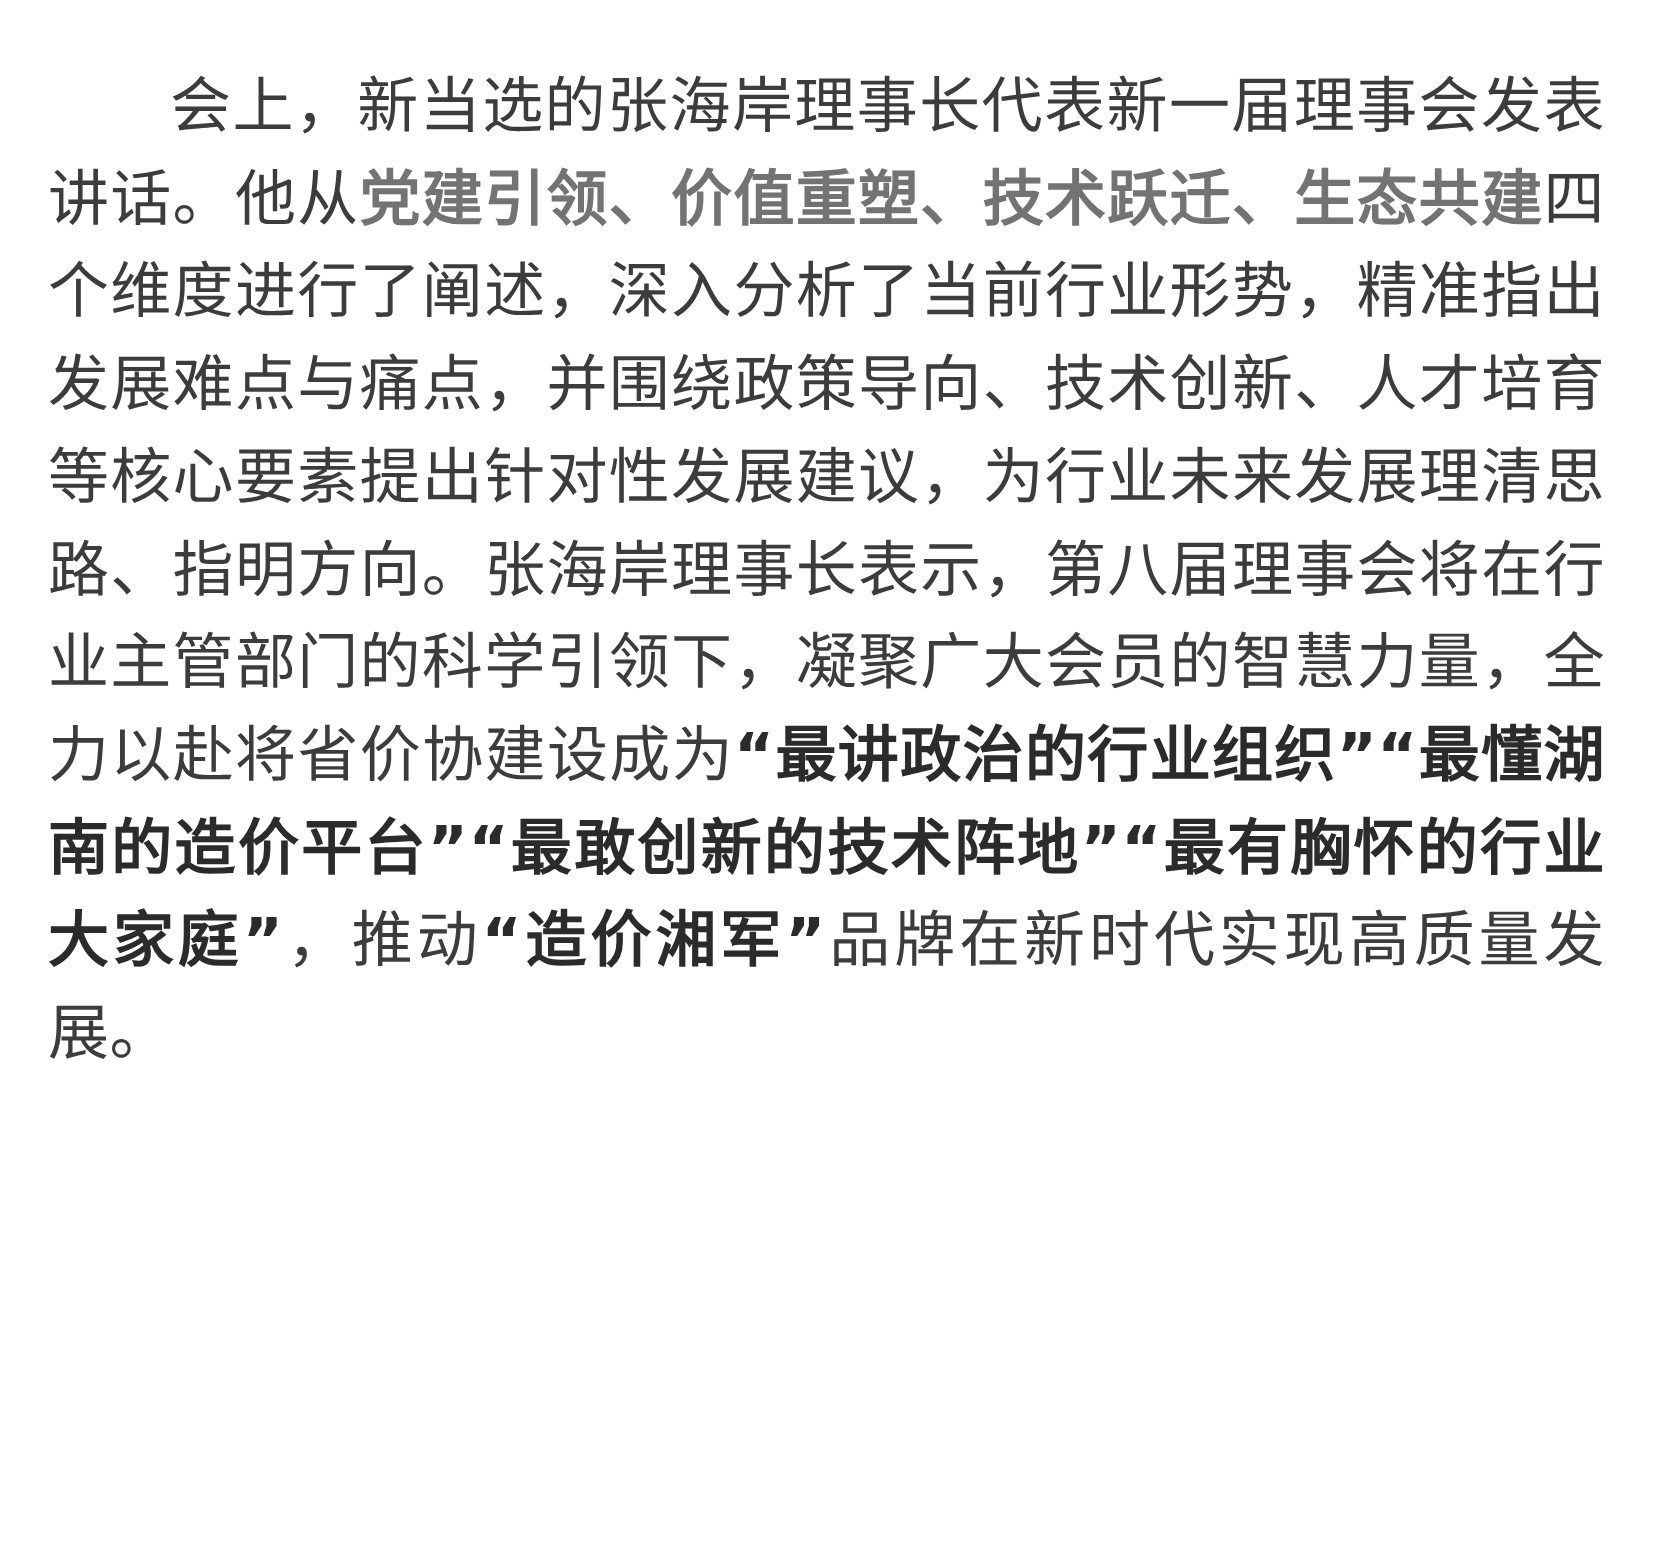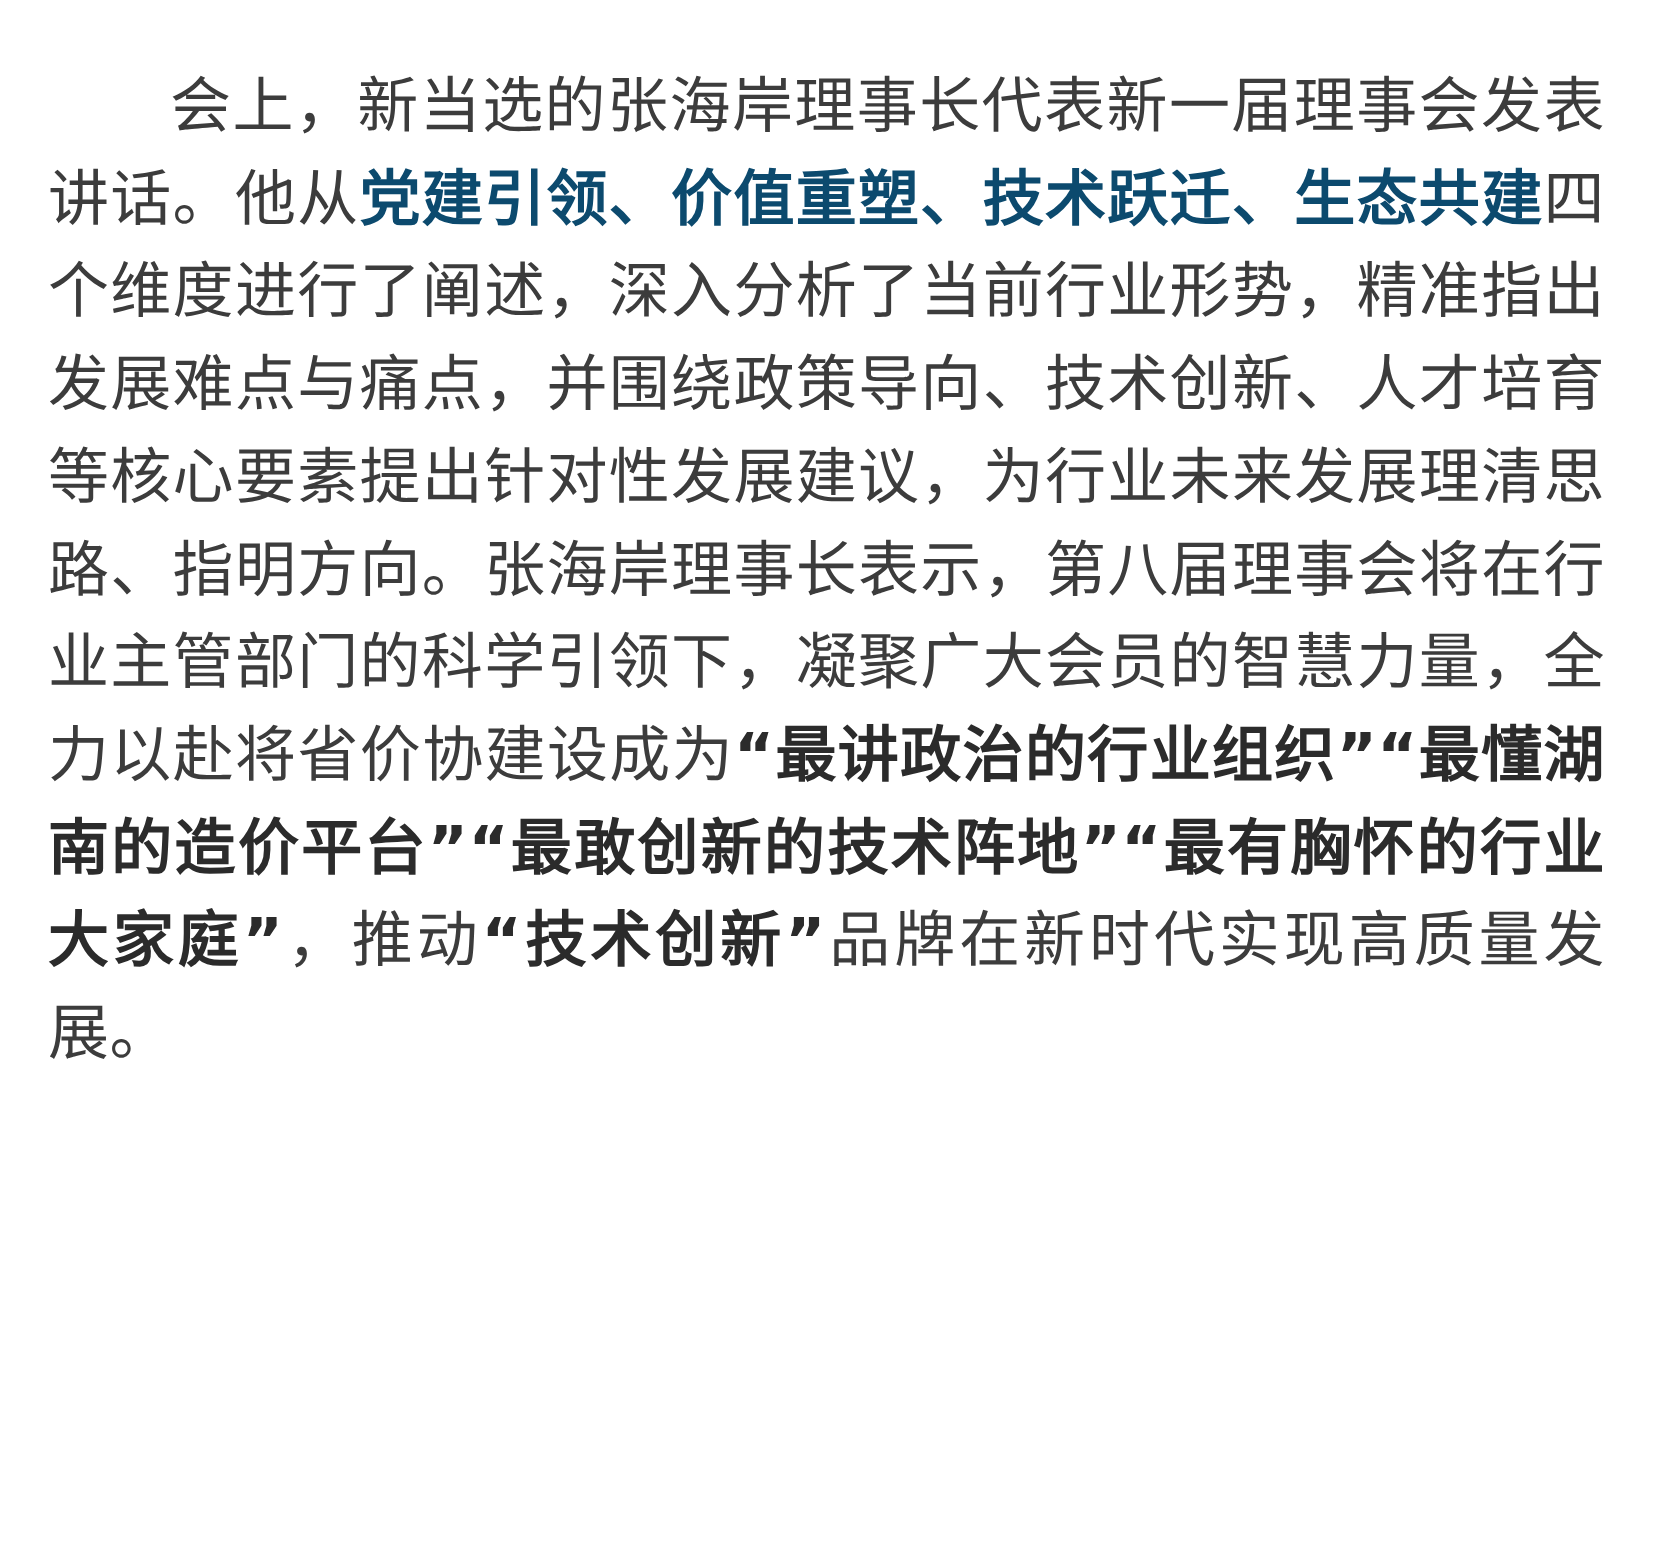--- a/index.html
+++ b/index.html
@@ -29,29 +29,29 @@
     text-justify: inter-ideograph;
     letter-spacing: 0.5px;
     font-weight: 400;
   }
   .para {
     margin: 0;
     text-indent: 2em;
   }
   .em {
     font-weight: 700;
-    color: #0c4a6e;
+    color: #737373;
   }
   .em-quote {
     font-weight: 700;
     color: #2b2b2b;
   }
 </style>
 </head>
 <body>
 
 <div class="page">
   <div class="article-body">
     <p class="para">
-      <span>会上，新当选的张海岸理事长代表新一届理事会发表讲话。他从</span><span class="em">党建引领、价值重塑、技术跃迁、生态共建</span><span>四个维度进行了阐述，深入分析了当前行业形势，精准指出发展难点与痛点，并围绕政策导向、技术创新、人才培育等核心要素提出针对性发展建议，为行业未来发展理清思路、指明方向。张海岸理事长表示，第八届理事会将在行业主管部门的科学引领下，凝聚广大会员的智慧力量，全力以赴将省价协建设成为</span><span class="em-quote">“最讲政治的行业组织”“最懂湖南的造价平台”“最敢创新的技术阵地”“最有胸怀的行业大家庭”</span><span>，推动</span><span class="em-quote">“技术创新”</span><span>品牌在新时代实现高质量发展。</span>
+      <span>会上，新当选的张海岸理事长代表新一届理事会发表讲话。他从</span><span class="em">党建引领、价值重塑、技术跃迁、生态共建</span><span>四个维度进行了阐述，深入分析了当前行业形势，精准指出发展难点与痛点，并围绕政策导向、技术创新、人才培育等核心要素提出针对性发展建议，为行业未来发展理清思路、指明方向。张海岸理事长表示，第八届理事会将在行业主管部门的科学引领下，凝聚广大会员的智慧力量，全力以赴将省价协建设成为</span><span class="em-quote">“最讲政治的行业组织”“最懂湖南的造价平台”“最敢创新的技术阵地”“最有胸怀的行业大家庭”</span><span>，推动</span><span class="em-quote">“造价湘军”</span><span>品牌在新时代实现高质量发展。</span>
     </p>
   </div>
 </div>
 
 </body></html>

